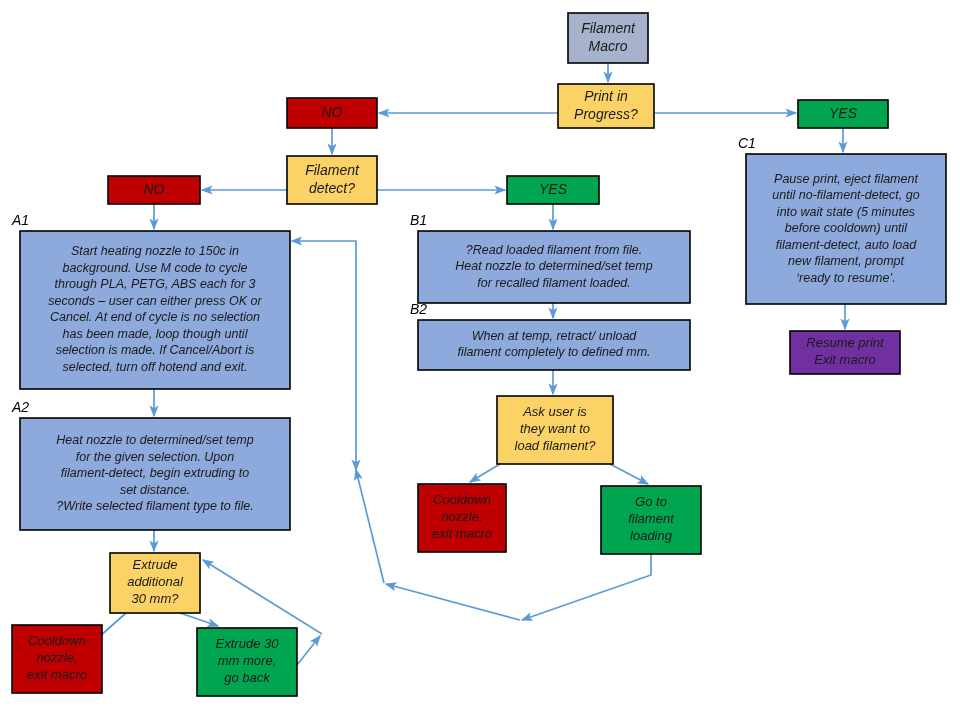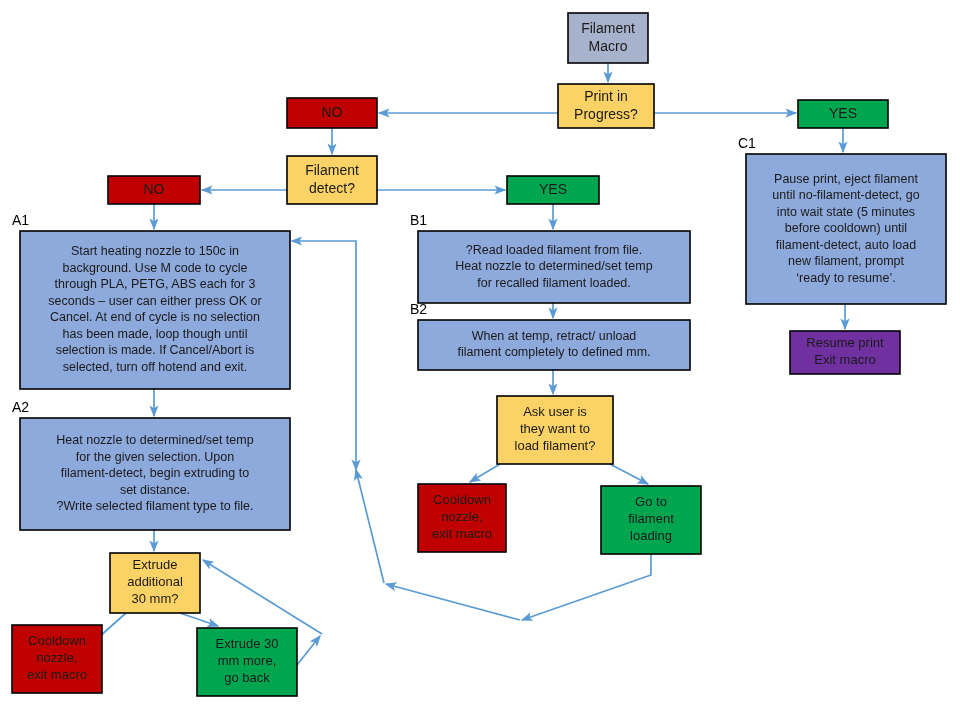--- a/index.html
+++ b/index.html
@@ -11,20 +11,21 @@
   body {
     width: 960px;
     height: 720px;
     font-family: "Liberation Sans", sans-serif;
     overflow: hidden;
   }
   #flow-root {
     position: relative;
     width: 960px;
     height: 673px;
+    font-style: italic;
   }
   svg#flow-svg {
     position: absolute;
     top: 0;
     left: 0;
     width: 960px;
     height: 720px;
   }
   .node-rect {
     stroke: #000000;

